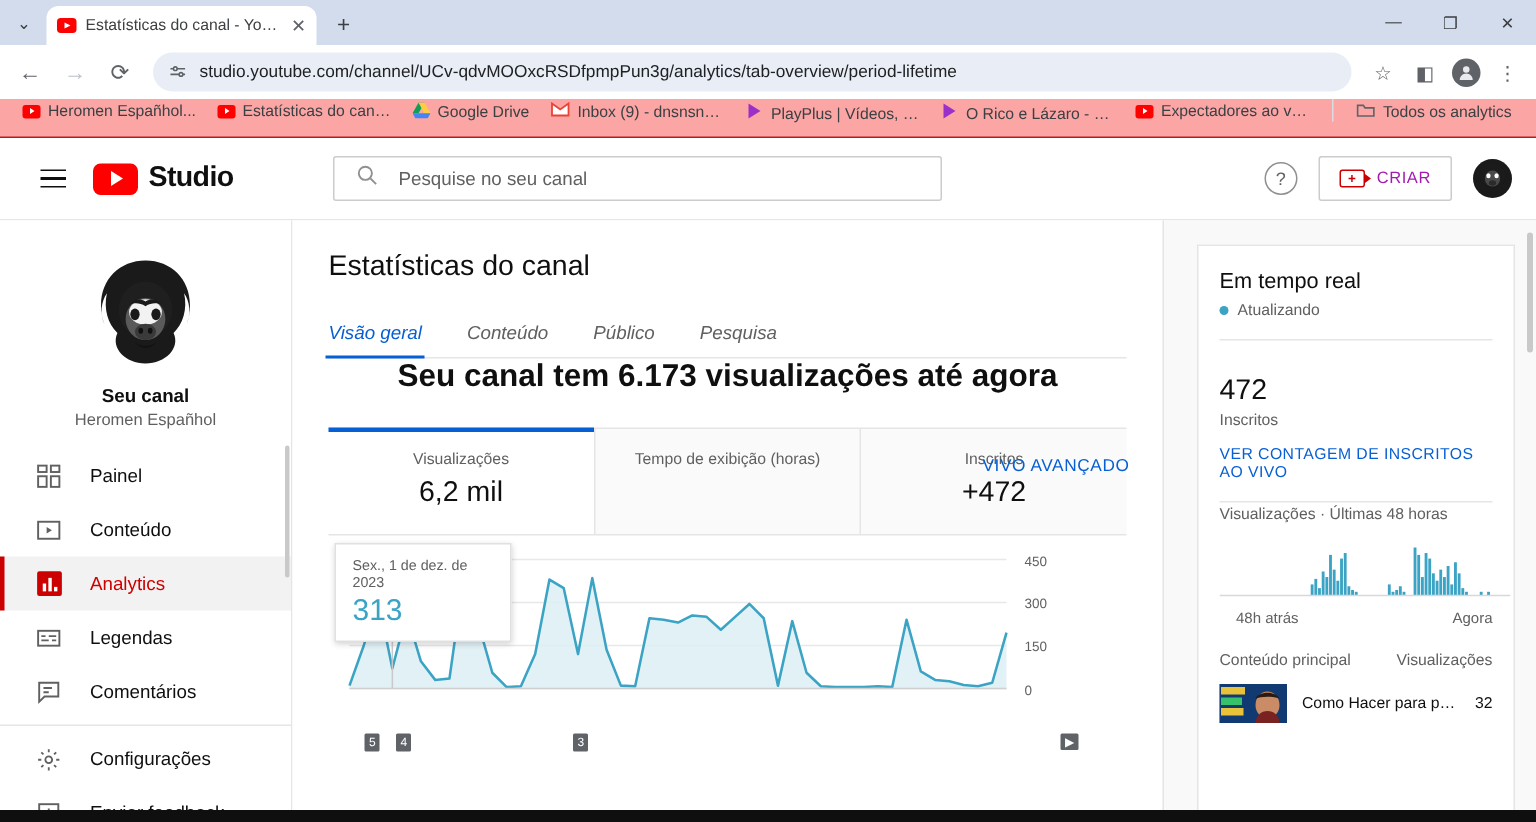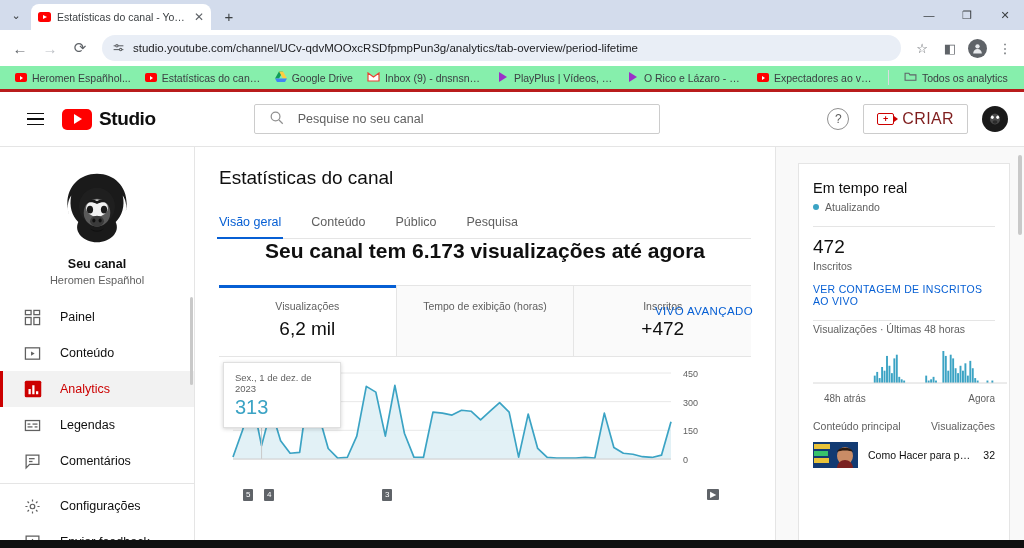--- a/index.html
+++ b/index.html
@@ -80,22 +80,22 @@
     width: 26px; height: 26px; display: flex; align-items: center;
     justify-content: center; color: #5f6368; font-size: 13px; flex: 0 0 auto;
   }
   .profile-av {
     width: 19px; height: 19px; border-radius: 50%;
     background: #5f6368; flex: 0 0 auto; margin: 0 3px;
     display:flex;align-items:center;justify-content:center;
   }
 
   .bookmark-bar {
-    height: 26px; background: #86efac; display: flex; align-items: center;
-    padding: 0 8px; gap: 0px; border-bottom: 3px solid #b91c1c;
+    height: 26px; background: #fca5a5; display: flex; align-items: flex-start;
+    padding: 0 8px; gap: 0px; border-bottom: 1px solid #b91c1c;
     position: relative;
   }
   .bm {
     display: flex; align-items: center; gap: 5px;
     padding: 2px 7px; font-size: 10.5px; color: #3c4043;
     white-space: nowrap; max-width: 130px;
   }
   .bm-label { overflow: hidden; text-overflow: ellipsis; }
   .bm-yt {
     width: 12px; height: 9px; background: #ff0000; border-radius: 2px;
@@ -126,21 +126,21 @@
     width: 30px; height: 21px; background: #ff0000; border-radius: 5px;
     display: flex; align-items: center; justify-content: center;
   }
   .yt-play::after {
     content: ""; border-left: 8px solid #fff;
     border-top: 5px solid transparent; border-bottom: 5px solid transparent;
     margin-left: 2px;
   }
   .studio-word { font-size: 19px; font-weight: 700; color: #0f0f0f; letter-spacing: -0.4px; }
   .studio-search {
-    width: 406px; height: 30px; margin-left: 98px;
+    width: 406px; height: 30px; margin-left: 66px;
     border: 1px solid #ccc; border-radius: 2px;
     display: flex; align-items: center; padding: 0 14px; gap: 14px;
   }
   .studio-search-ph { font-size: 12.5px; color: #606060; }
   .hdr-right { margin-left: auto; display: flex; align-items: center; gap: 14px; }
   .help-icon {
     width: 22px; height: 22px; border: 1.4px solid #909090; border-radius: 50%;
     display: flex; align-items: center; justify-content: center;
     font-size: 12px; color: #606060;
   }
@@ -151,21 +151,21 @@
   .criar-cam {
     width: 17px; height: 12px; border: 1.6px solid #cc0000; border-radius: 2px;
     position: relative; display: flex; align-items: center; justify-content: center;
     font-size: 9px; color: #cc0000; font-weight: bold; line-height: 1;
   }
   .criar-cam::after {
     content: ""; position: absolute; right: -5px;
     border-left: 4px solid #cc0000;
     border-top: 3.5px solid transparent; border-bottom: 3.5px solid transparent;
   }
-  .criar-label { font-size: 16px; color: #7f1d1d; letter-spacing: 0.4px; }
+  .criar-label { font-size: 11px; color: #a21caf; letter-spacing: 0.4px; }
   .hdr-avatar {
     width: 26px; height: 26px; border-radius: 50%; overflow: hidden;
     background: #1a1a1a; display:flex;align-items:center;justify-content:center;
   }
 
   
   .studio-body { display: flex; height: 403px; background: #fff; }
 
   
   .sidebar {
@@ -204,21 +204,21 @@
   
   .main-col { flex: 1 1 auto; min-width: 0; position: relative; overflow: hidden; background: #fff; }
   .main-inner { padding: 0 24px; }
   .page-title { font-size: 19px; color: #0f0f0f; padding-top: 20px; font-weight: 400; }
   .tabs-row {
     display: flex; gap: 30px; margin-top: 26px;
     border-bottom: 1px solid #e5e5e5; position: relative;
   }
   .tab-item {
     font-size: 12.5px; color: #606060; padding-bottom: 9px;
-    position: relative; white-space: nowrap;
+    position: relative; white-space: nowrap; font-style: italic;
   }
   .tab-item.active { color: #065fd4; }
   .tab-item.active::after {
     content: ""; position: absolute; left: -2px; right: -2px; bottom: -1px;
     height: 2.5px; background: #065fd4;
   }
   .advanced-link {
     position: absolute; right: 22px; top: 158px;
     font-size: 11.5px; color: #065fd4; letter-spacing: 0.4px; font-weight: 500;
   }
@@ -267,21 +267,21 @@
     width: 249px; flex: 0 0 249px; background: #f9f9f9;
     border-left: 1px solid #e5e5e5; padding: 16px 14px 0 22px;
     position: relative; overflow: hidden;
   }
   .rt-card { background: #fff; border: 1px solid #e5e5e5; padding: 16px 14px 0; height: 100%; }
   .rt-title { font-size: 14.5px; color: #0f0f0f; font-weight: 500; }
   .rt-status { display: flex; align-items: center; gap: 6px; margin-top: 5px; }
   .rt-dot { width: 6px; height: 6px; border-radius: 50%; background: #3ba3c4; }
   .rt-status-text { font-size: 10.5px; color: #606060; }
   .rt-hr { height: 1px; background: #e5e5e5; margin: 13px 0 0; }
-  .rt-big { font-size: 19px; color: #0f0f0f; margin-top: 9px; }
+  .rt-big { font-size: 19px; color: #0f0f0f; margin-top: 23px; }
   .rt-sub { font-size: 10.5px; color: #606060; margin-top: 2px; }
   .rt-link {
     font-size: 10.5px; color: #065fd4; letter-spacing: 0.3px;
     margin-top: 11px; font-weight: 500;
   }
   .rt-bars { height: 40px; margin-top: 14px; position: relative; }
   .rt-axis-row {
     display: flex; justify-content: space-between; margin-top: 4px; margin-left: 11px;
   }
   .rt-axis-lbl { font-size: 10px; color: #606060; }

